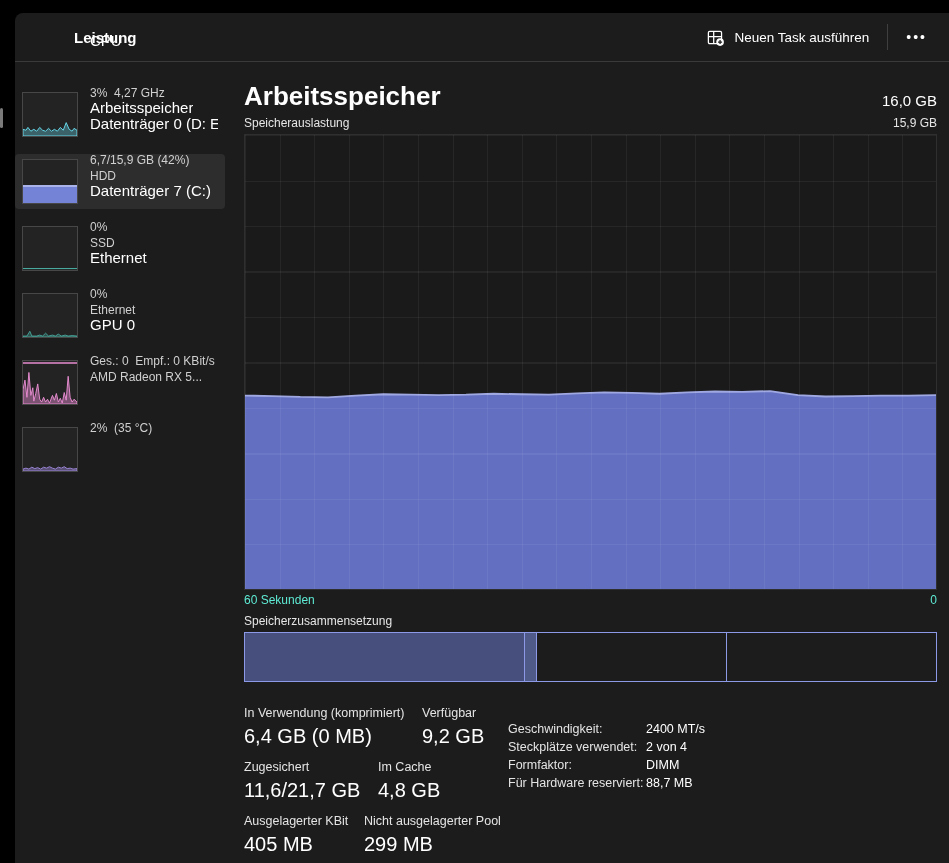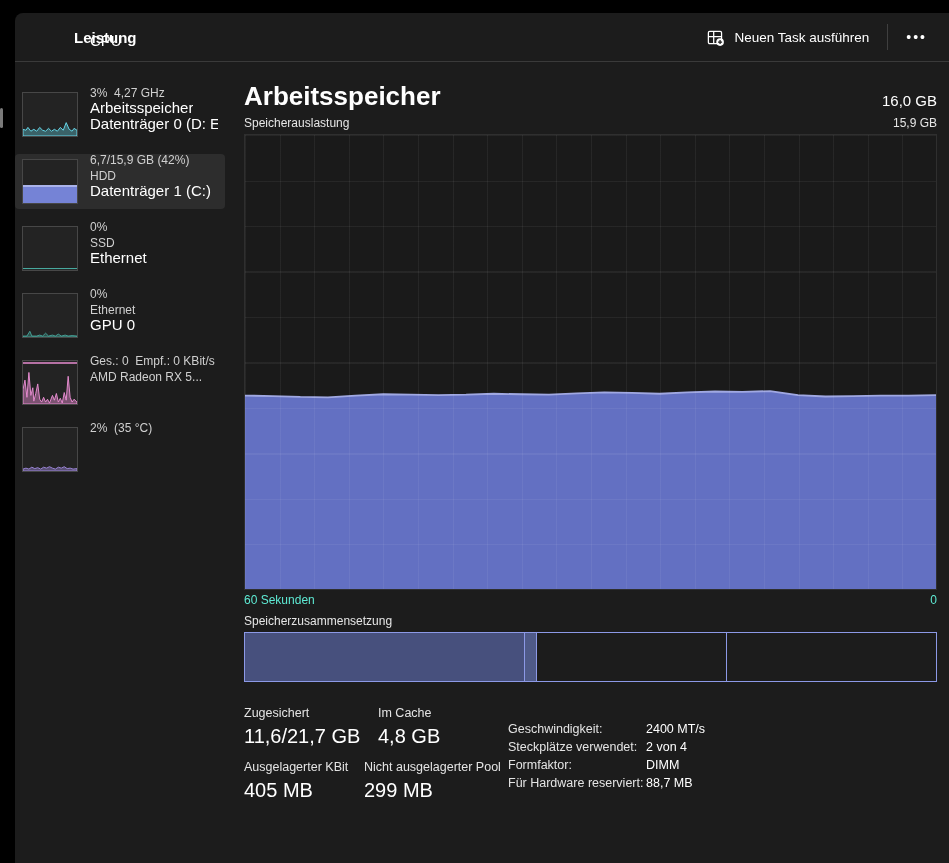--- a/index.html
+++ b/index.html
@@ -131,21 +131,21 @@
         </div>
       </div>
 
       <div class="side-item">
         <div class="thumb">
           <svg width="54" height="43" viewBox="0 0 55 45" preserveAspectRatio="none">
             <path d="M0 45 L0 44 L4 44 L7 39 L9 44 L14 44 L17 43 L20 44 L23 41 L26 44 L30 43 L33 44 L36 42 L39 44 L43 43 L46 44 L50 43.5 L55 44 L55 45 Z" fill="rgba(77,184,172,0.3)" stroke="#4db8ac" stroke-width="0.8"></path>
           </svg>
         </div>
         <div class="side-text">
-          <div class="side-label">Datenträger 1 (C:)</div>
+          <div class="side-label">Datenträger 7 (C:)</div>
           <div class="side-sub">SSD</div>
           <div class="side-sub">0%</div>
         </div>
       </div>
 
       <div class="side-item">
         <div class="thumb">
           <svg width="54" height="43" viewBox="0 0 55 45" preserveAspectRatio="none">
             <line x1="0" y1="2" x2="55" y2="2" stroke="#e78cd0" stroke-width="1.5"></line>
             <path d="M0 45 L0 30 L2 20 L4 38 L6 12 L8 36 L10 28 L11 42 L13 34 L15 24 L17 40 L19 43 L21 38 L23 43 L25 40 L27 44 L30 36 L32 41 L34 34 L36 43 L38 39 L40 44 L42 33 L44 41 L46 16 L48 38 L50 43 L52 40 L55 43 L55 45 Z" fill="rgba(231,140,208,0.45)" stroke="#e78cd0" stroke-width="1"></path>
@@ -199,20 +199,30 @@
       <div class="comp-label">Speicherzusammensetzung</div>
       <div class="comp-bar" id="comp-bar" style="border-color: rgb(140, 153, 230);">
         <div class="comp-seg" style="width: 40.5%; background: rgb(71, 80, 125); border-color: rgb(140, 153, 230);"></div>
         <div class="comp-seg" style="width: 1.8%; background: rgb(79, 90, 136); border-color: rgb(140, 153, 230);"></div>
         <div class="comp-seg" style="width: 27.5%; background: transparent; border-color: rgb(140, 153, 230);"></div>
         <div class="comp-seg" style="width: 30.2%; background: transparent; border-color: rgb(140, 153, 230);"></div>
       </div>
 
       <div class="stats">
         <div class="stat-row">
+          <div class="c1a">
+            <div class="stat-label">In Verwendung (komprimiert)</div>
+            <div class="stat-value">6,4 GB (0 MB)</div>
+          </div>
+          <div>
+            <div class="stat-label">Verfügbar</div>
+            <div class="stat-value">9,2 GB</div>
+          </div>
+        </div>
+        <div class="stat-row">
           <div class="c1b">
             <div class="stat-label">Zugesichert</div>
             <div class="stat-value">11,6/21,7 GB</div>
           </div>
           <div>
             <div class="stat-label">Im Cache</div>
             <div class="stat-value">4,8 GB</div>
           </div>
         </div>
         <div class="stat-row">

